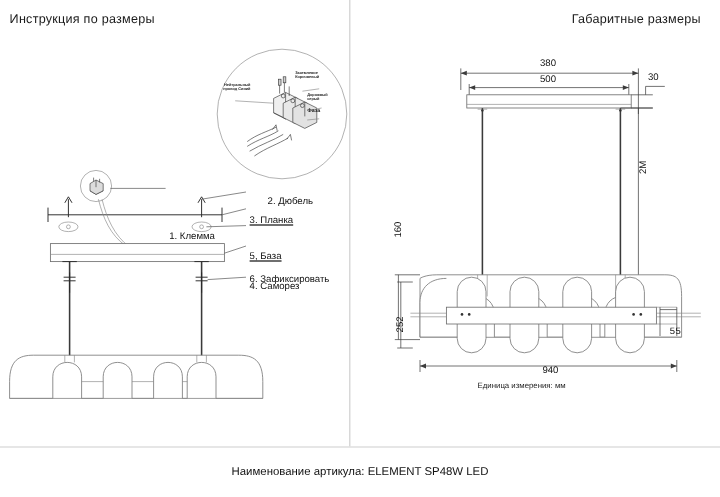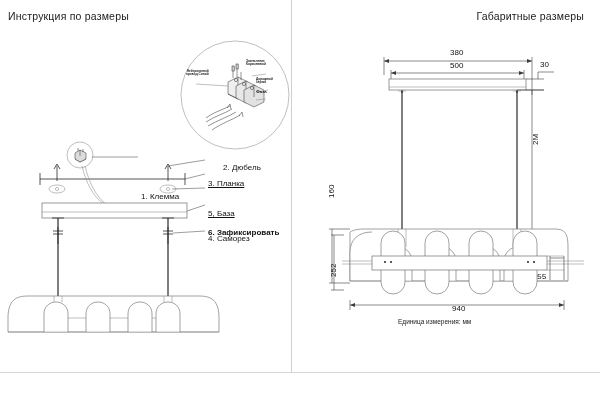--- a/index.html
+++ b/index.html
@@ -209,21 +209,21 @@
       <path class="ln-thin" d="M54 296 L54 302 M62 296 L62 302"></path>
       <path class="ln-thin" d="M164 296 L164 302 M172 296 L172 302"></path>
     </g>
   </svg>
 
   <div class="callout" style="left:141px;top:152px;margin-top:40px;">1. Клемма</div>
   <div class="callout" style="left:223px;top:163px;">2.  Дюбель</div>
   <div class="callout" style="left:208px;top:179px;text-decoration:underline;">3. Планка</div>
   <div class="callout" style="left:208px;top:194px;margin-top:40px;">4. Саморез</div>
   <div class="callout" style="left:208px;top:209px;text-decoration:underline;">5, База</div>
-  <div class="callout" style="left:208px;top:228px;font-weight:bold;">6. Зафиксировать</div>
+  <div class="callout" style="left:208px;top:228px;">6. Зафиксировать</div>
 
   <div class="micro" style="left:186px;top:70px;text-align:right;">
     <span>Нейтральный</span><br>
     <span>провод</span>
     <span>Синий</span>
   </div>
   <div class="micro" style="left:246px;top:60px;">
     <span>Заземление</span><br>
     <span>Коричневый</span>
   </div>
@@ -340,18 +340,19 @@
     </g>
   </svg>
 
   <div class="dim" style="left:450px;top:48px;">380</div>
   <div class="dim" style="left:450px;top:61px;">500</div>
   <div class="dim" style="left:540px;top:60px;">30</div>
   <div class="dim vert" style="left:531px;top:145px;">2M</div>
   <div class="dim vert" style="left:327px;top:198px;">160</div>
   <div class="dim vert" style="left:329px;top:277px;">252</div>
   <div class="dim" style="left:452px;top:304px;">940</div>
-  <div class="dim" style="left:537px;top:272px;font-family:Liberation Mono, monospace;">55</div>
+  <div class="dim" style="left:558px;top:272px;font-family:Liberation Mono, monospace;">55</div>
 
   <div id="unit-caption">Единица измерения: мм</div>
 
+  <div id="article-caption">Наименование артикула: ELEMENT SP48W LED</div>
 
 </div>
 
 </body></html>

